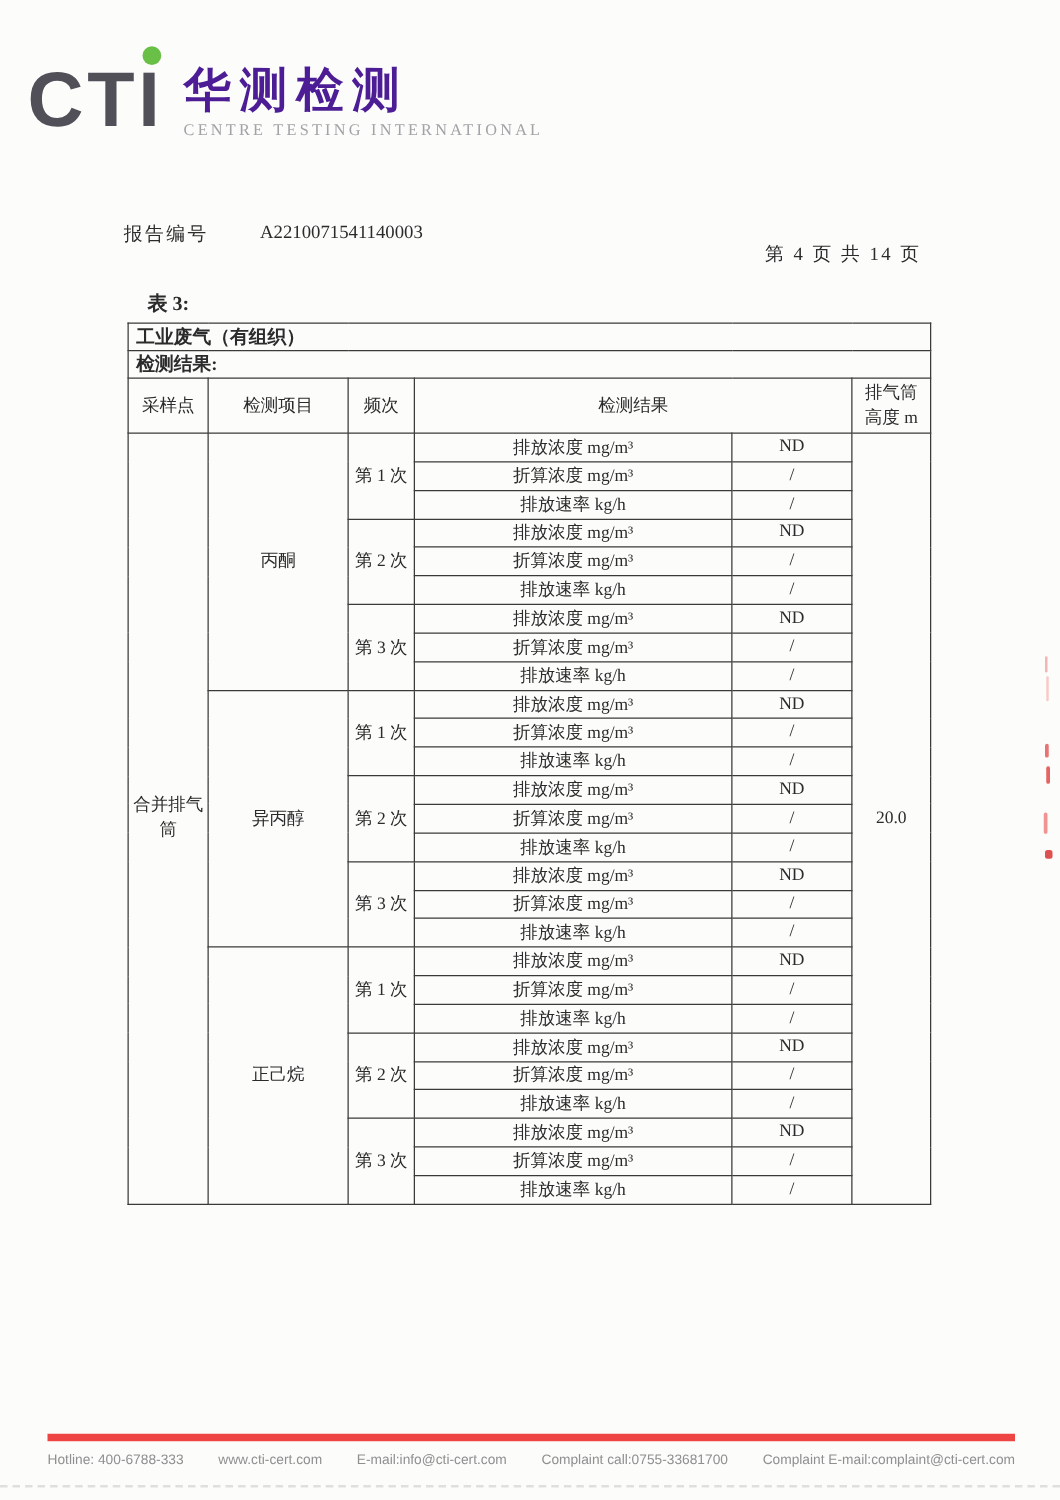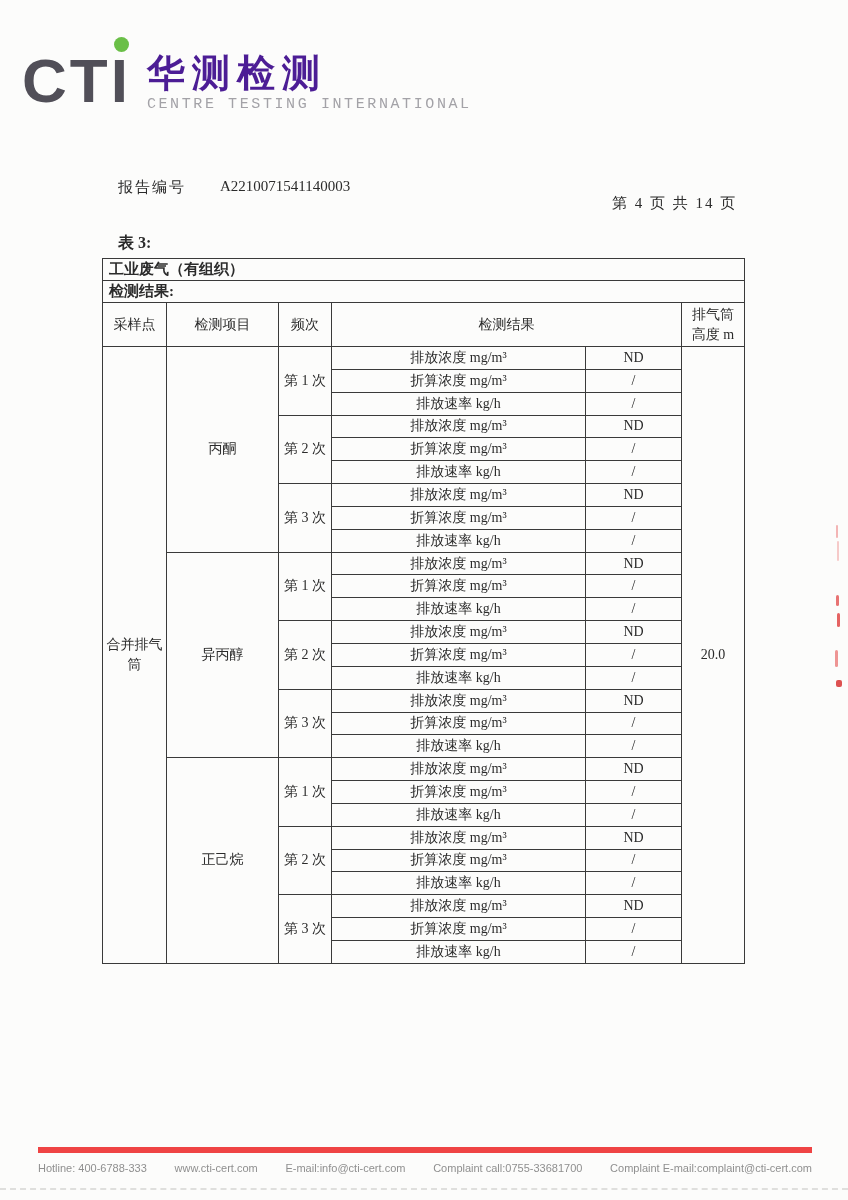--- a/index.html
+++ b/index.html
@@ -35,30 +35,30 @@
   .logo-names { margin-left: 16px; padding-top: 14px; }
   .logo-cn {
     font-size: 38px;
     line-height: 42px;
     letter-spacing: 7px;
     color: #4c1d95;
     font-weight: bold;
   }
   .logo-en {
     margin-top: 2px;
-    font-family: Liberation Mono, monospace;
-    font-size: 15px;
+    font-family: Liberation Serif, serif;
+    font-size: 13px;
     letter-spacing: 2.6px;
     color: #a3a2a7;
     white-space: nowrap;
   }
   
   .meta { position: absolute; left: 0; top: 178px; width: 848px; height: 22px; font-size: 15px; }
-  .meta-label { position: absolute; left: 118px; letter-spacing: 2px; text-align: right; }
-  .meta-no { position: absolute; left: 220px; }
+  .meta-label { position: absolute; left: 99px; letter-spacing: 2px; text-align: right; }
+  .meta-no { position: absolute; left: 208px; }
   .meta-page { position: absolute; left: 612px; letter-spacing: 2px; margin-top: 16px; }
   
   .caption {
     position: absolute; left: 118px; top: 233px;
     font-size: 16px; font-weight: bold;
   }
   table.results {
     position: absolute; left: 102px; top: 258px;
     width: 642px;
     border-collapse: collapse;

